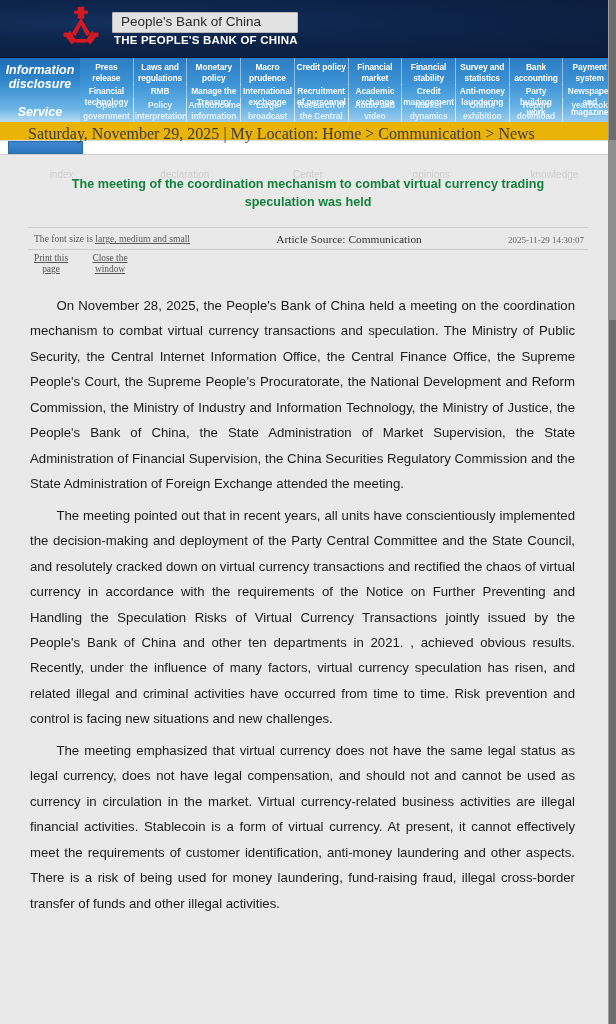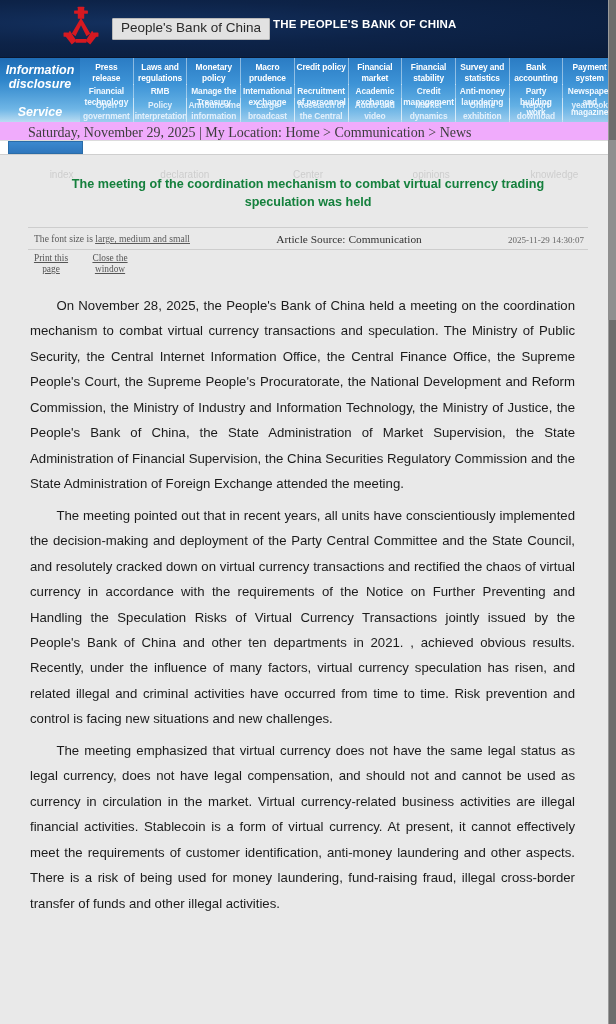--- a/index.html
+++ b/index.html
@@ -35,21 +35,21 @@
     display: flex;
     align-items: center;
     gap: 8px;
   }
   .pbc-logo {
     width: 46px; height: 46px;
     position: relative;
     flex: none;
   }
   .pbc-logo svg { display: block; }
-  .logo-text-col { display: flex; flex-direction: row; gap: 1px; padding-top: 4px; }
+  .logo-text-col { display: flex; flex-direction: column; gap: 1px; padding-top: 4px; }
   .name-chip {
     background: #e2e2e2;
     border: 1px solid #b9b9b9;
     color: #2a2a2a;
     font-size: 13.5px;
     padding: 2px 8px 3px 8px;
     line-height: 1.1;
     border-radius: 1px;
     white-space: nowrap;
   }
@@ -114,24 +114,24 @@
   }
   .nav-cell:last-child { border-right: none; }
   .nav-row.r1 .nav-cell { padding-top: 4px; }
   .nav-row.r2 .nav-cell { color: #f2f9ff; }
   .nav-row.r3 .nav-cell { color: #eaf4fd; opacity: .92; }
 
   
   .crumb-bar {
     position: relative;
     height: 19px;
-    background: #f0abfc;
+    background: #eab308;
     border-bottom: 1px solid #dcdcdc;
     font-family: "Liberation Serif", serif;
-    font-size: 14px;
+    font-size: 16px;
     color: #3d3d3d;
     padding: 3px 0 0 28px;
     white-space: nowrap;
     z-index: 5;
   }
   .crumb-bar a { color: #3d3d3d; text-decoration: none; }
 
   
   .tab-strip {
     position: relative;

